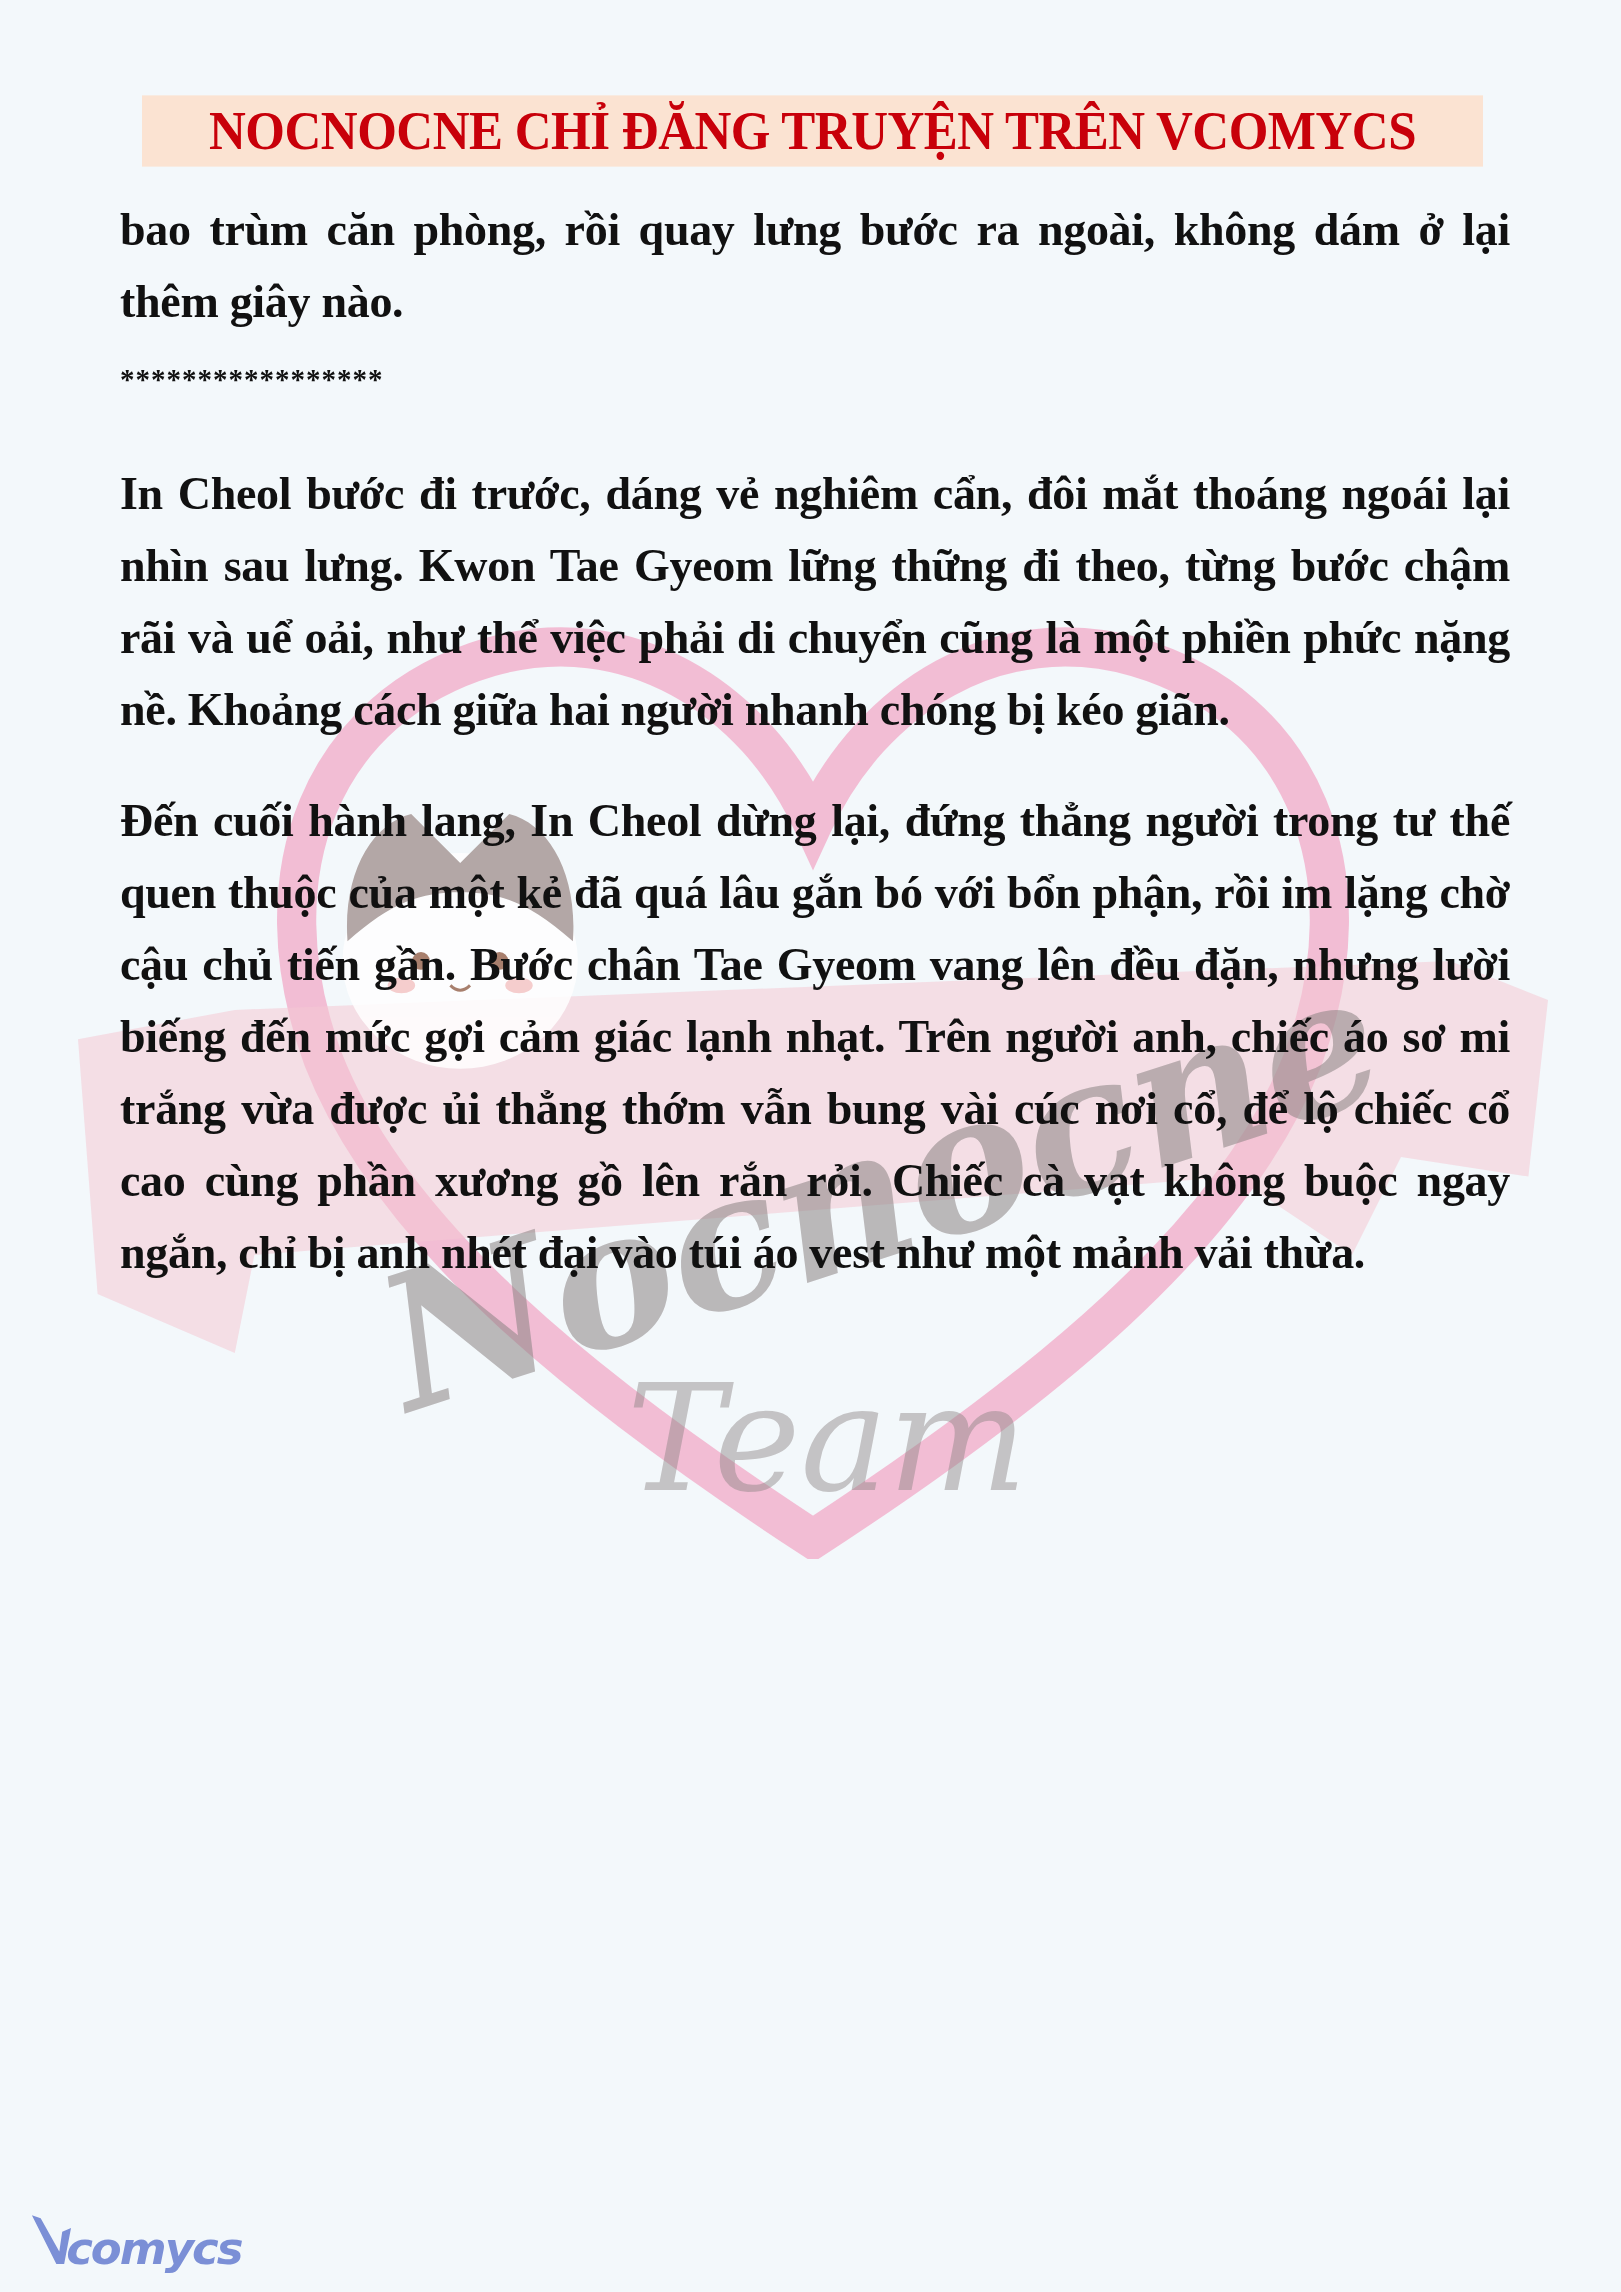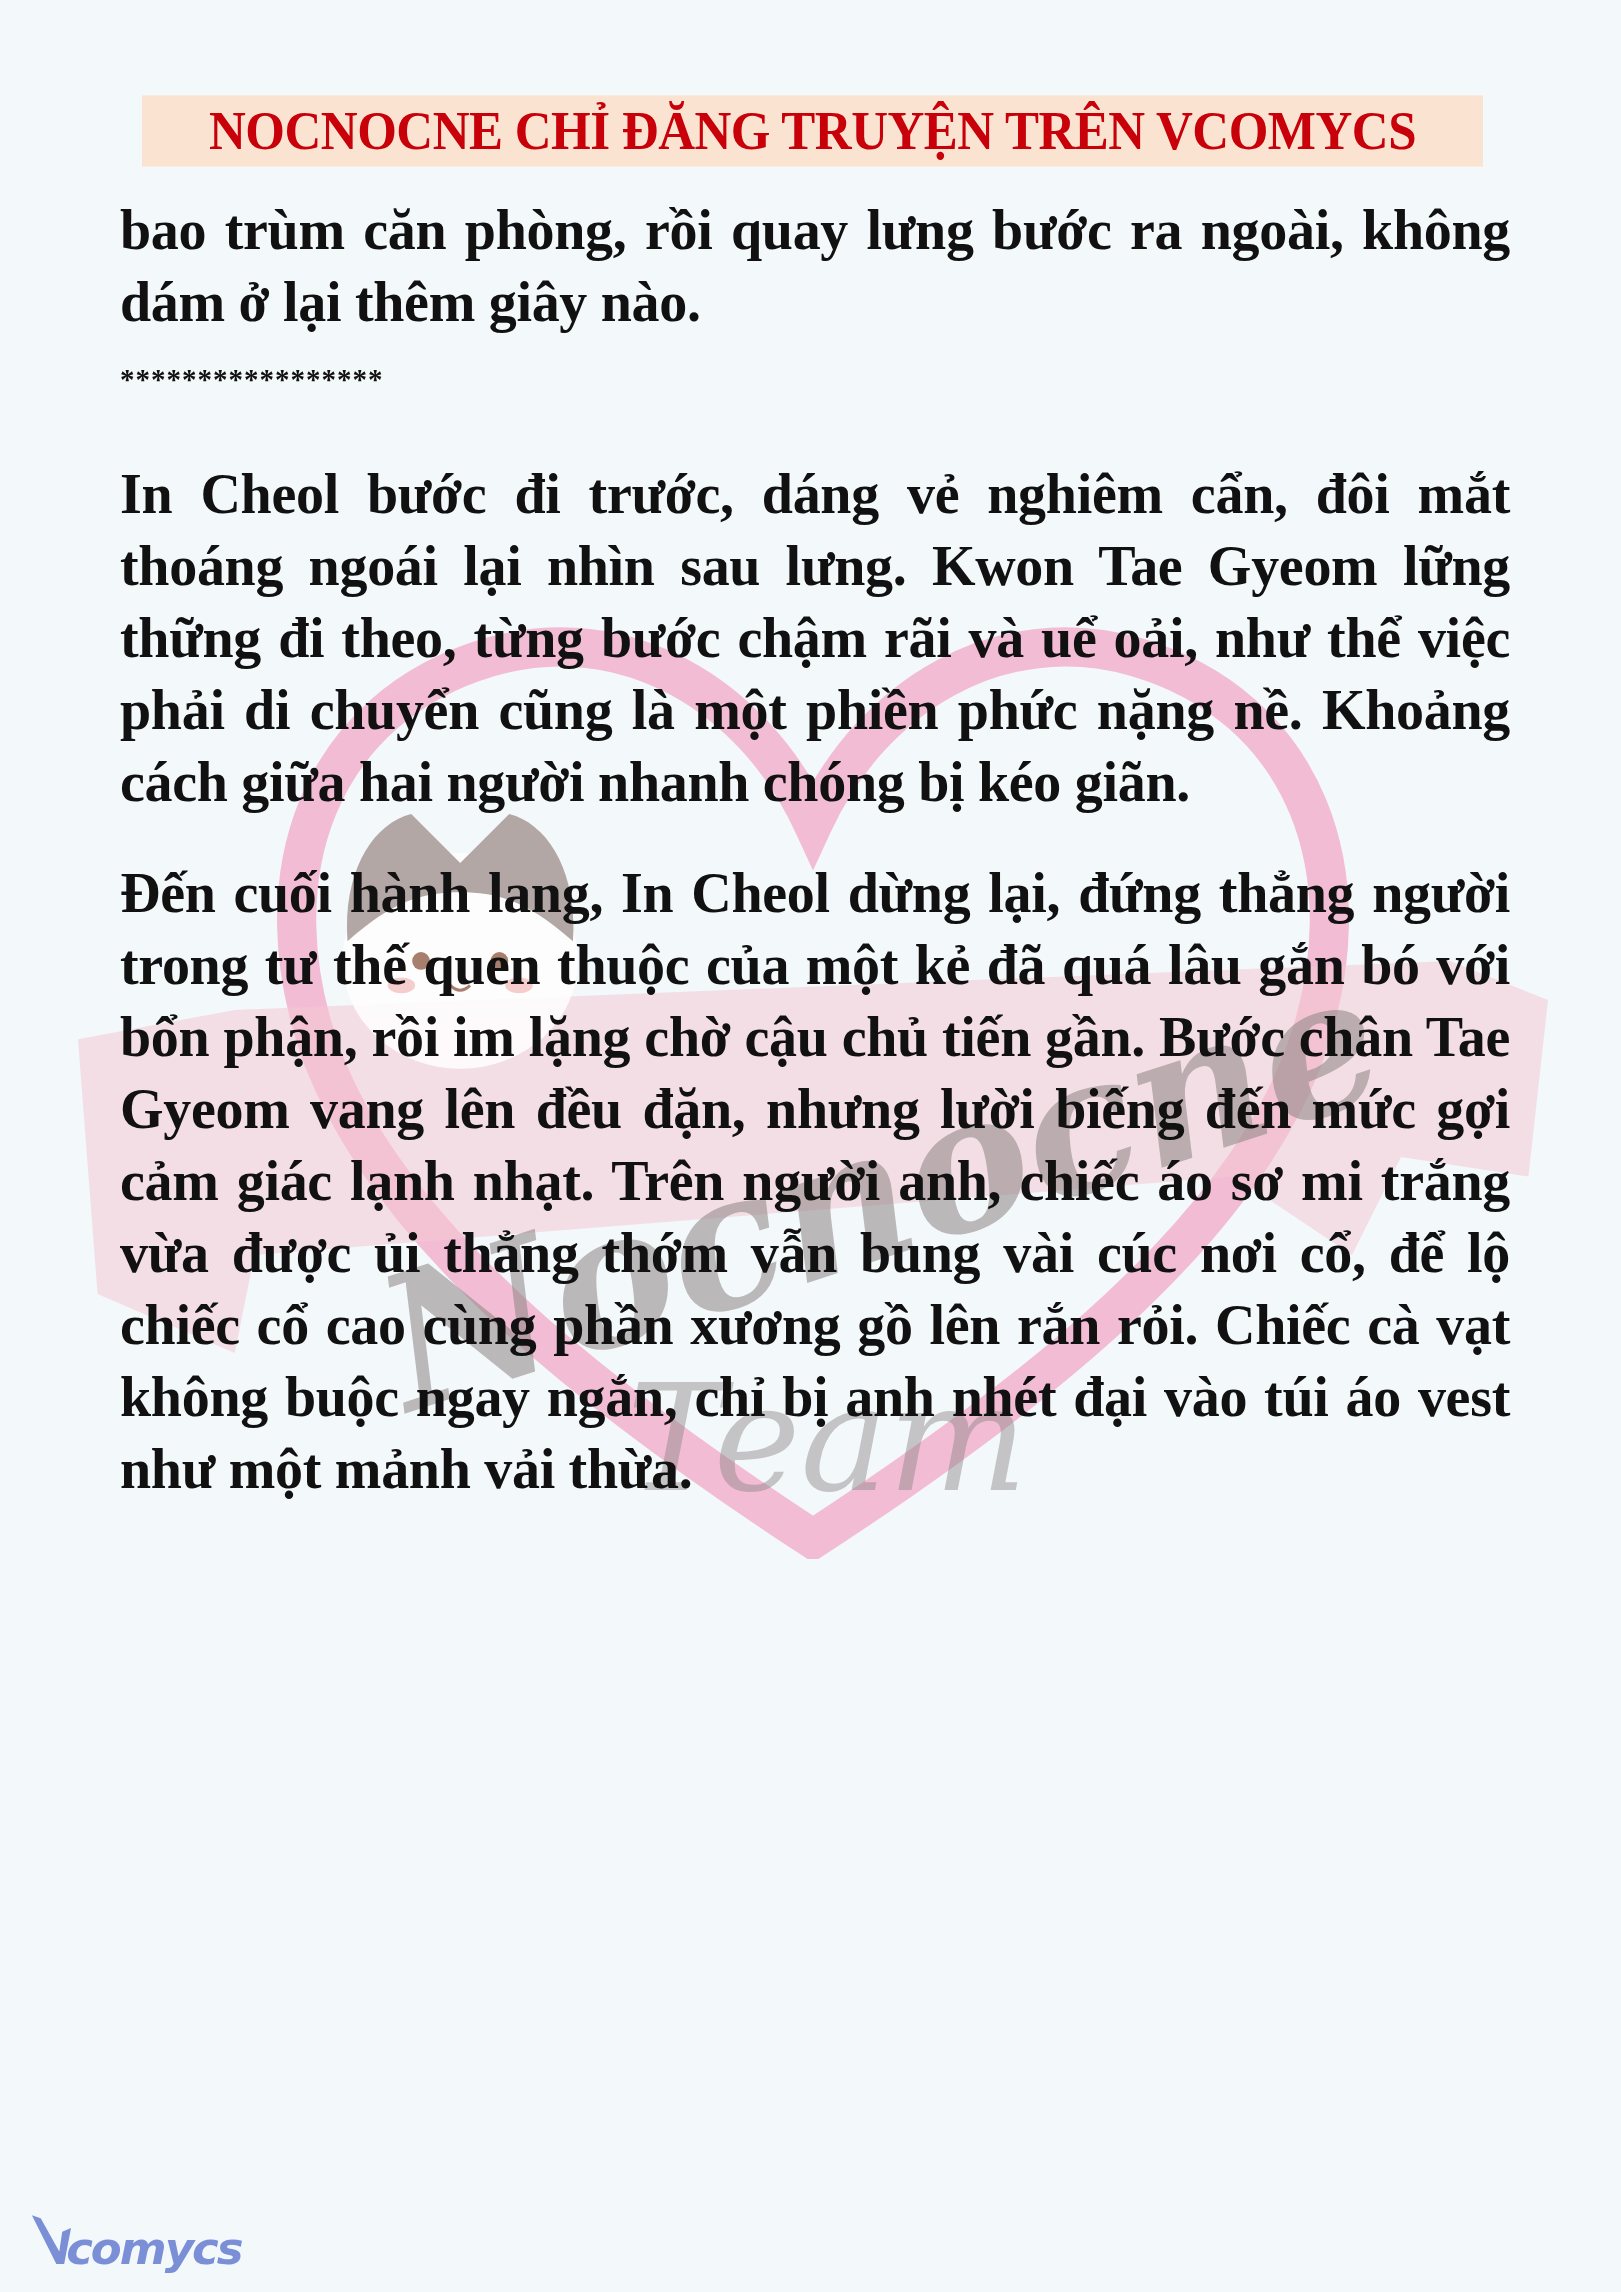--- a/index.html
+++ b/index.html
@@ -11,21 +11,21 @@
     .watermark { position: absolute; left: 78px; top: 549px; width: 1470px; height: 1010px; pointer-events: none; }
     .banner {
       position: absolute; left: 142px; top: 98px; width: 1341px; height: 66px;
       background: #fbe3d2; color: #c8000a;
       font-family: "Liberation Serif", serif; font-weight: bold;
       font-size: 51px; line-height: 66px; text-align: center;
       letter-spacing: -0.5px; transform: scaleY(1.08);
     }
     .content { position: absolute; left: 120px; top: 194px; width: 1390px; color: #111; }
     .content p {
-      margin: 0; font-size: 56px; line-height: 72px; text-align: justify;
+      margin: 0; font-size: 46px; line-height: 72px; text-align: justify;
       font-weight: bold; letter-spacing: -0.3px;
     }
     .content p.sep { font-size: 29px; line-height: 39px; margin: 21.6px 0 59px 0; letter-spacing: 1px; }
     .content p.gap { margin-top: 39px; font-family: Liberation Serif, serif; }
     .logo { position: absolute; left: 27.4px; top: 2210px; width: 225px; height: 74px; }
   </style>
 </head>
 <body>
 
 <svg class="watermark" viewBox="0 0 1500 1030" xmlns="http://www.w3.org/2000/svg">

